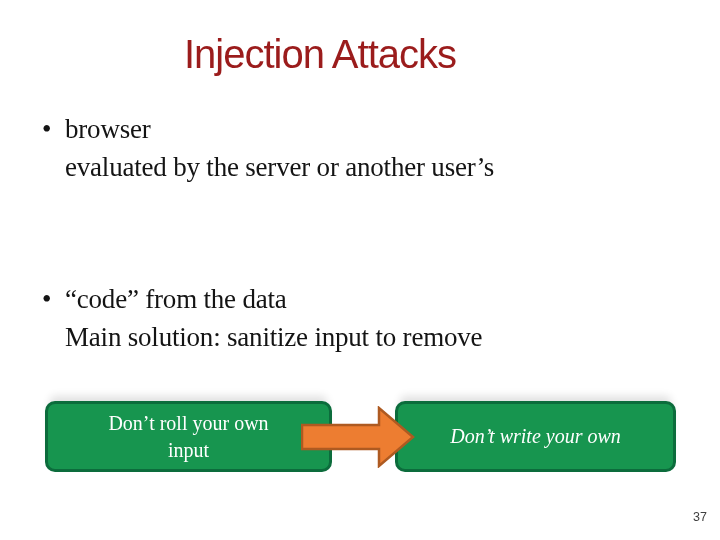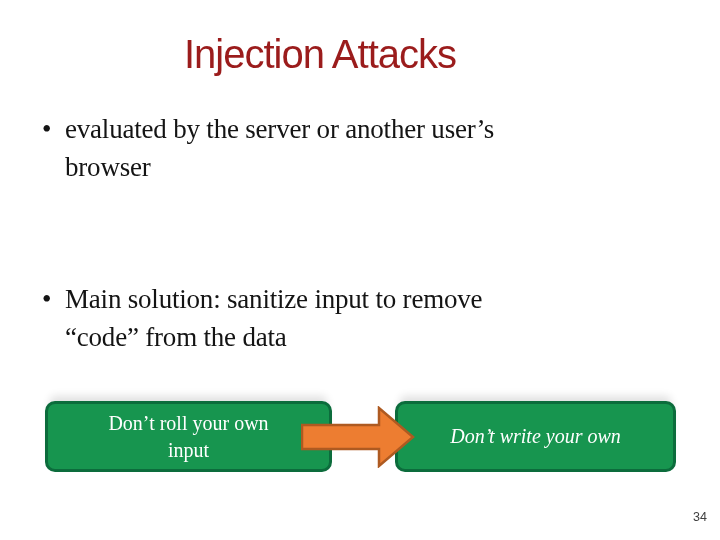--- a/index.html
+++ b/index.html
@@ -72,43 +72,43 @@
 </head>
 <body>
 
 <div class="slide">
 
   <div class="title">Injection Attacks</div>
 
   <div class="bullet bullet-problem">
     <span class="marker">•</span>
     <div class="text">
+      <div class="line">browser</div>
       <div class="line">evaluated by the server or another user’s</div>
-      <div class="line">browser</div>
     </div>
   </div>
 
   <div class="bullet bullet-solution">
     <span class="marker">•</span>
     <div class="text">
+      <div class="line">“code” from the data</div>
       <div class="line">Main solution: sanitize input to remove</div>
-      <div class="line">“code” from the data</div>
     </div>
   </div>
 
   <div class="callout callout-left">
     <div class="line">Don’t roll your own</div>
     <div class="line">input</div>
   </div>
 
   <div class="arrow">
     <svg width="114" height="62" viewBox="0 0 114 62" xmlns="http://www.w3.org/2000/svg">
       <polygon points="1,19 78,19 78,2 112,31 78,60 78,43 1,43" fill="#ED7D31" stroke="#AE5A21" stroke-width="2.5" stroke-linejoin="miter"></polygon>
     </svg>
   </div>
 
   <div class="callout callout-right">
     <div class="line">Don’t write your own</div>
   </div>
 
-  <div class="page-number">34</div>
+  <div class="page-number">37</div>
 
 </div>
 
 </body></html>

